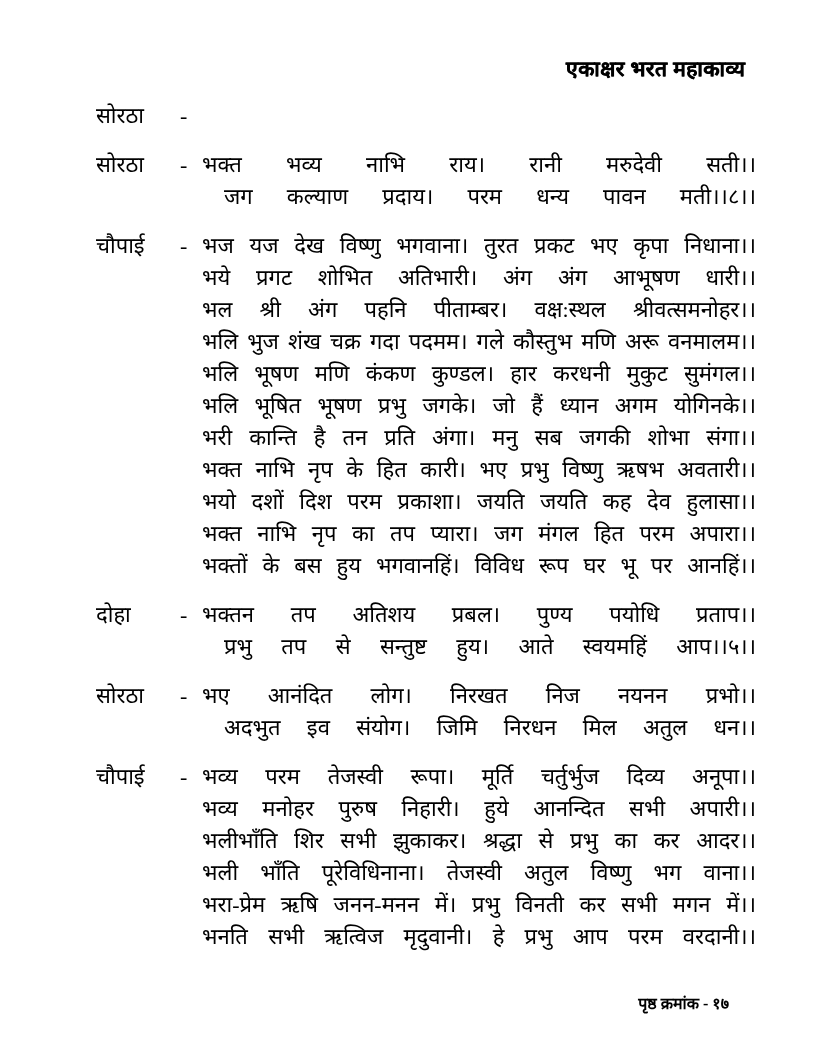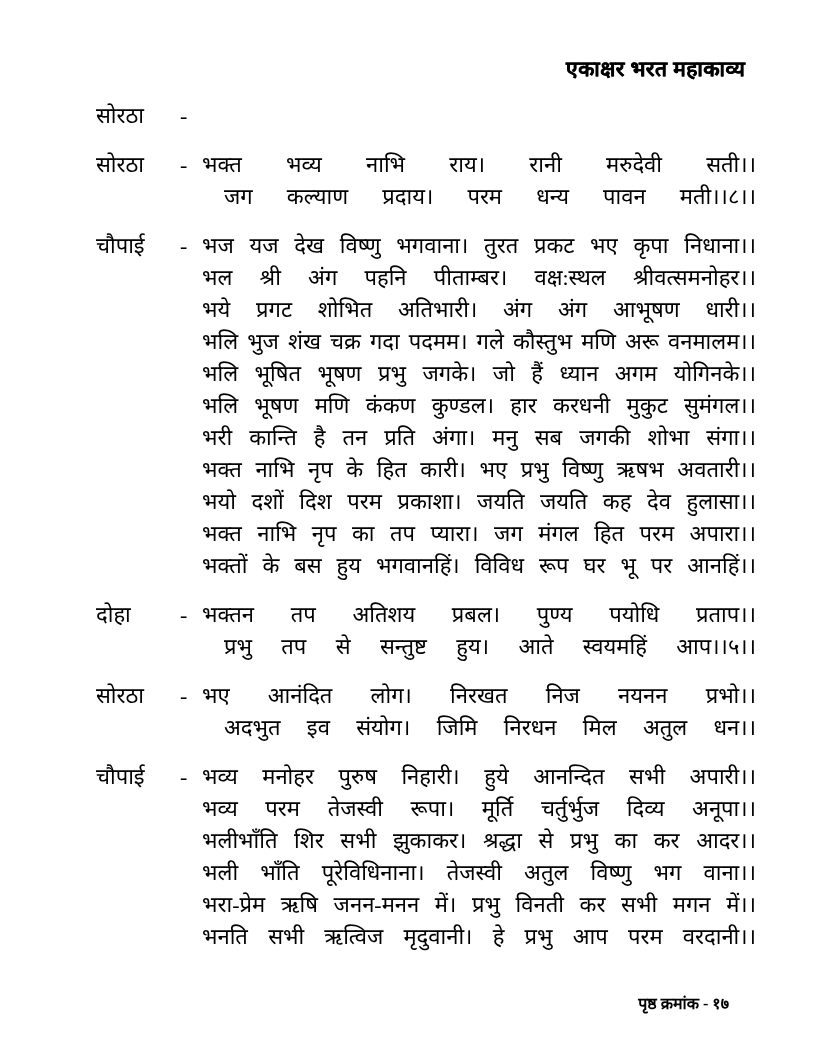--- a/index.html
+++ b/index.html
@@ -77,25 +77,25 @@
           <div class="verse-line">भक्त भव्य नाभि राय। रानी मरुदेवी सती।।</div>
           <div class="verse-line">जग कल्याण प्रदाय। परम धन्य पावन मती।।८।।</div>
         </div>
   </div>
 
   <div class="stanza">
     <div class="stanza-label">चौपाई</div>
     <div class="stanza-dash">-</div>
     <div class="stanza-lines">
           <div class="verse-line">भज यज देख विष्णु भगवाना। तुरत प्रकट भए कृपा निधाना।।</div>
+          <div class="verse-line">भये प्रगट शोभित अतिभारी। अंग अंग आभूषण धारी।।</div>
           <div class="verse-line">भल श्री अंग पहनि पीताम्बर। वक्ष:स्थल श्रीवत्समनोहर।।</div>
-          <div class="verse-line">भये प्रगट शोभित अतिभारी। अंग अंग आभूषण धारी।।</div>
           <div class="verse-line">भलि भुज शंख चक्र गदा पदमम। गले कौस्तुभ मणि अरू वनमालम।।</div>
+          <div class="verse-line">भलि भूषण मणि कंकण कुण्डल। हार करधनी मुकुट सुमंगल।।</div>
           <div class="verse-line">भलि भूषित भूषण प्रभु जगके। जो हैं ध्यान अगम योगिनके।।</div>
-          <div class="verse-line">भलि भूषण मणि कंकण कुण्डल। हार करधनी मुकुट सुमंगल।।</div>
           <div class="verse-line">भरी कान्ति है तन प्रति अंगा। मनु सब जगकी शोभा संगा।।</div>
           <div class="verse-line">भक्त नाभि नृप के हित कारी। भए प्रभु विष्णु ऋषभ अवतारी।।</div>
           <div class="verse-line">भयो दशों दिश परम प्रकाशा। जयति जयति कह देव हुलासा।।</div>
           <div class="verse-line">भक्त नाभि नृप का तप प्यारा। जग मंगल हित परम अपारा।।</div>
           <div class="verse-line">भक्तों के बस हुय भगवानहिं। विविध रूप घर भू पर आनहिं।।</div>
         </div>
   </div>
 
   <div class="stanza couplet">
     <div class="stanza-label">दोहा</div>
@@ -112,22 +112,22 @@
     <div class="stanza-lines">
           <div class="verse-line">भए आनंदित लोग। निरखत निज नयनन प्रभो।।</div>
           <div class="verse-line">अदभुत इव संयोग। जिमि निरधन मिल अतुल धन।।</div>
         </div>
   </div>
 
   <div class="stanza">
     <div class="stanza-label">चौपाई</div>
     <div class="stanza-dash">-</div>
     <div class="stanza-lines">
+          <div class="verse-line">भव्य परम तेजस्वी रूपा। मूर्ति चर्तुर्भुज दिव्य अनूपा।।</div>
           <div class="verse-line">भव्य मनोहर पुरुष निहारी। हुये आनन्दित सभी अपारी।।</div>
-          <div class="verse-line">भव्य परम तेजस्वी रूपा। मूर्ति चर्तुर्भुज दिव्य अनूपा।।</div>
           <div class="verse-line">भलीभाँति शिर सभी झुकाकर। श्रद्धा से प्रभु का कर आदर।।</div>
           <div class="verse-line">भली भाँति पूरेविधिनाना। तेजस्वी अतुल विष्णु भग वाना।।</div>
           <div class="verse-line">भरा-प्रेम ऋषि जनन-मनन में। प्रभु विनती कर सभी मगन में।।</div>
           <div class="verse-line">भनति सभी ऋत्विज मृदुवानी। हे प्रभु आप परम वरदानी।।</div>
         </div>
   </div>
 </div>
 
   <div class="footer-pagenum">पृष्ठ क्रमांक - १७</div>
 </div>

